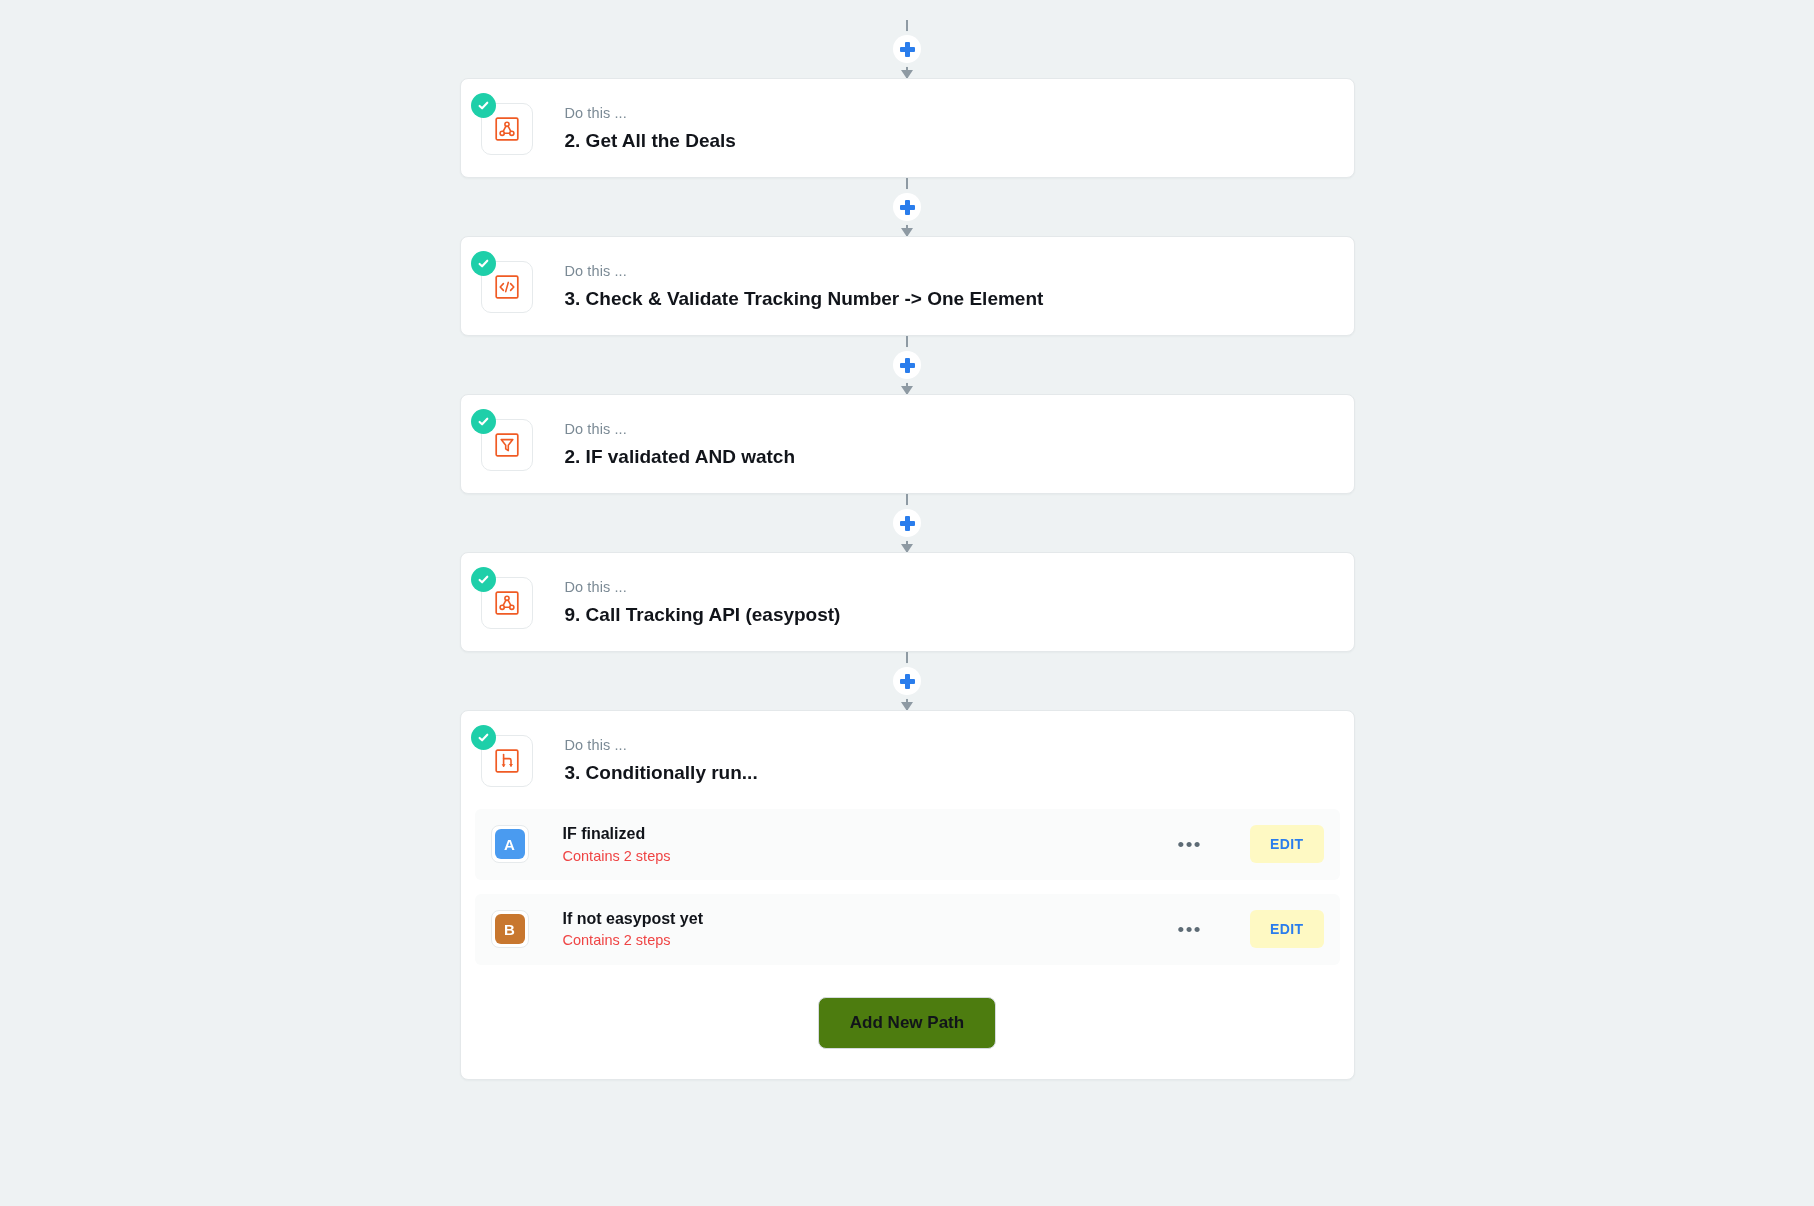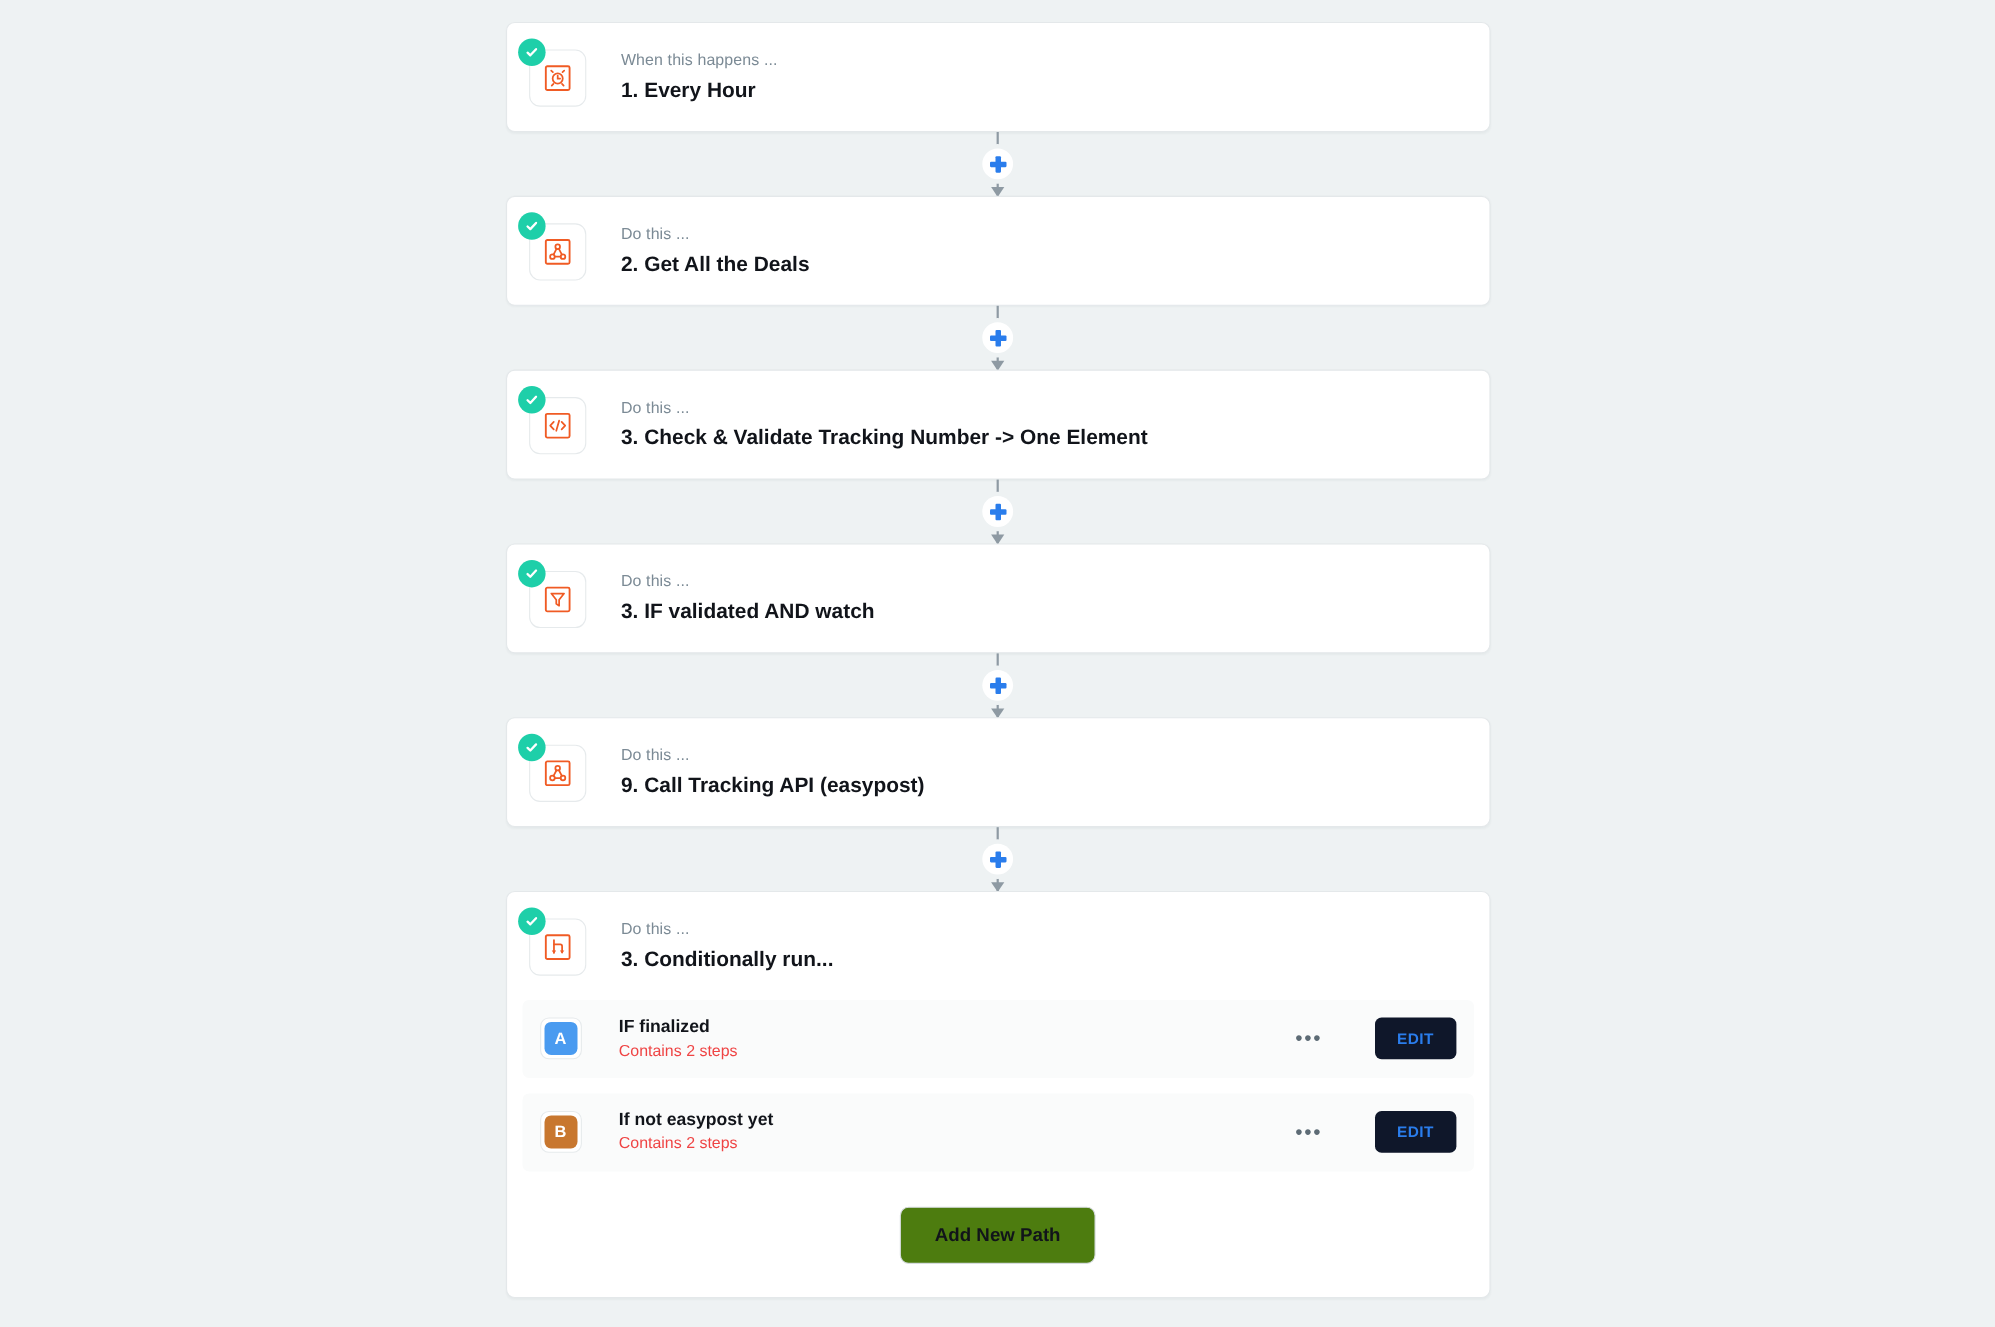--- a/index.html
+++ b/index.html
@@ -216,21 +216,21 @@
     color: #5d6b75;
     font-size: 19px;
     letter-spacing: 1.5px;
     line-height: 1;
     cursor: pointer;
     padding: 6px 10px;
     margin-right: 38px;
   }
 
   .edit-btn {
-    background: #0f172a;
+    background: #fef9c3;
     border: none;
     border-radius: 6px;
     color: #2a7dec;
     font-size: 14px;
     font-weight: bold;
     letter-spacing: .4px;
     padding: 11px 20px;
     cursor: pointer;
     min-width: 62px;
   }
@@ -250,44 +250,20 @@
     padding: 15px 31px;
     cursor: pointer;
   }
 </style>
 </head>
 <body>
 
 <div class="canvas">
   <div class="flow">
 
-    <div class="step-card">
-      <div class="step-head">
-        <div class="icon-wrap">
-          <div class="icon-tile">
-            <svg width="26" height="26" viewBox="0 0 26 26" fill="none" stroke="#f05b24" stroke-width="1.6" stroke-linecap="round">
-              <rect x="2.2" y="2.2" width="21.6" height="21.6" rx="1.4" stroke="#f05b24" stroke-width="1.7"></rect>
-              <circle cx="13" cy="13.4" r="4.6"></circle>
-              <path d="M13 10.7 V13.4 H15.2"></path>
-              <path d="M8.6 7.6 L7.1 6.2 M17.4 7.6 L18.9 6.2"></path>
-              <path d="M9.1 18.3 L7.6 19.9 M16.9 18.3 L18.4 19.9"></path>
-            </svg>
-          </div>
-          <div class="check-badge">
-            <svg width="13" height="13" viewBox="0 0 13 13" fill="none" stroke="#ffffff" stroke-width="2.1" stroke-linecap="round" stroke-linejoin="round">
-              <path d="M2.6 6.9 L5.1 9.3 L10.3 3.7"></path>
-            </svg>
-          </div>
-        </div>
-        <div class="step-text">
-          <div class="step-kicker">When this happens ...</div>
-          <div class="step-title">1. Every Hour</div>
-        </div>
-      </div>
-    </div>
 
     <div class="connector">
       <div class="line"></div>
       <div class="arrow"></div>
       <button class="plus-btn">
         <span class="plus-glyph"></span>
       </button>
     </div>
 
     <div class="step-card">
@@ -367,21 +343,21 @@
             </svg>
           </div>
           <div class="check-badge">
             <svg width="13" height="13" viewBox="0 0 13 13" fill="none" stroke="#ffffff" stroke-width="2.1" stroke-linecap="round" stroke-linejoin="round">
               <path d="M2.6 6.9 L5.1 9.3 L10.3 3.7"></path>
             </svg>
           </div>
         </div>
         <div class="step-text">
           <div class="step-kicker">Do this ...</div>
-          <div class="step-title">3. IF validated AND watch</div>
+          <div class="step-title">2. IF validated AND watch</div>
         </div>
       </div>
     </div>
 
     <div class="connector">
       <div class="line"></div>
       <div class="arrow"></div>
       <button class="plus-btn">
         <span class="plus-glyph"></span>
       </button>

